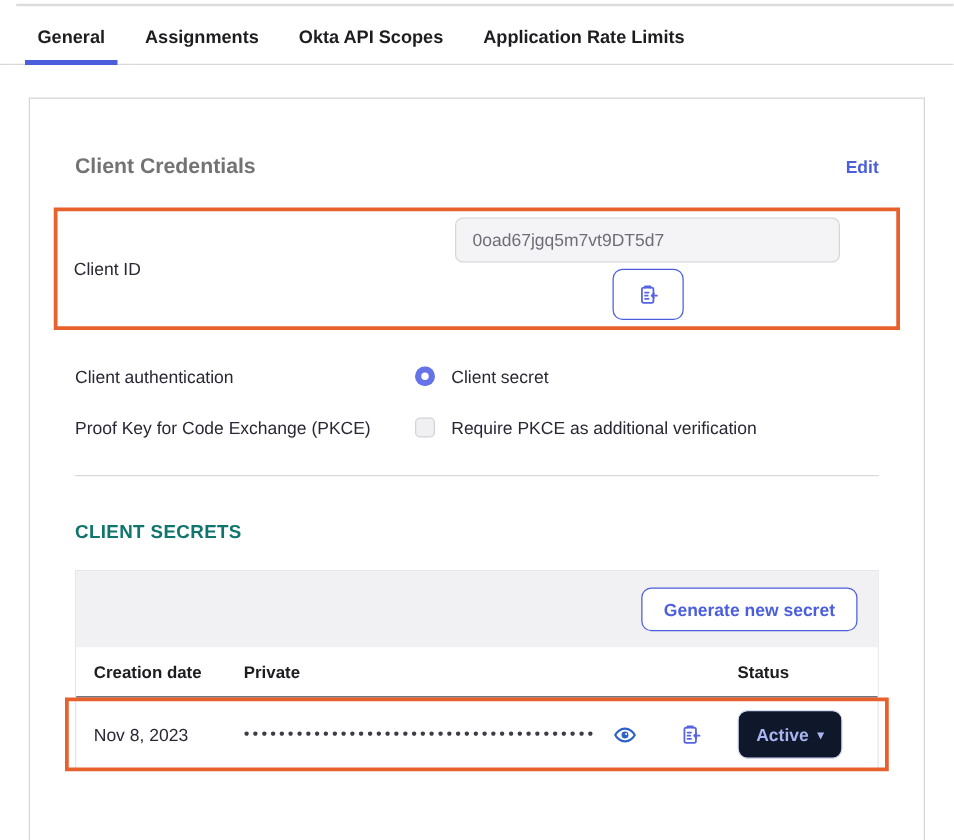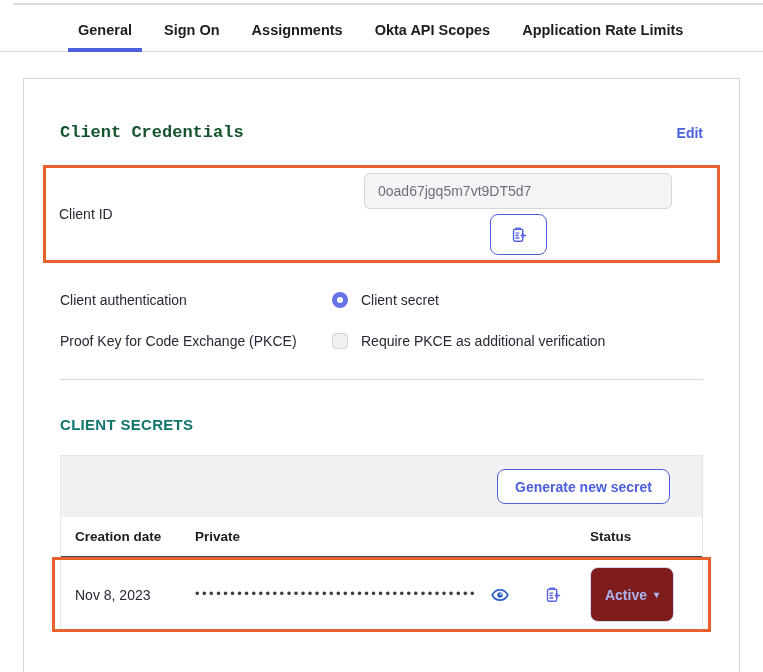--- a/index.html
+++ b/index.html
@@ -9,36 +9,36 @@
     background:#ffffff;
     color:#1d1d21;
     position:relative;
     overflow:hidden;
     font-size:14px;
   }
   .top-hairline { position:absolute; top:3px; left:13px; right:0; height:2px; background:#dcdcde; }
 
   
   .tabbar { position:absolute; top:9px; left:0; right:0; border-bottom:1px solid #d9d9de; }
-  .tabs { display:flex; list-style:none; padding-left:20px; gap:12px;margin-left:48px; }
+  .tabs { display:flex; list-style:none; padding-left:20px; gap:12px; }
   .tab {
     padding:13px 10px 10px; font-size:14.5px; font-weight:700; color:#1d1d21;
     border-bottom:4px solid transparent; cursor:pointer; white-space:nowrap;
     margin-bottom:-1px;
   }
   .tab.active { border-bottom-color:#4b5fdc; }
 
   
   .card {
     position:absolute; top:78px; left:23px; width:717px; height:640px;
     background:#fff; border:1px solid #d5d5da; padding:0 36px;
   }
 
   .section-head { margin-top:44px; display:flex; justify-content:space-between; align-items:center; }
-  .section-title { font-size:17px; font-weight:700; color:#14532d;font-family:Liberation Mono, monospace; }
+  .section-title { font-size:17px; font-weight:700; color:#737373; }
   .edit-link { font-size:14px; font-weight:700; color:#4b5fdc; text-decoration:none; cursor:pointer; }
 
   .form-grid { display:grid; grid-template-columns:272px 1fr; align-items:start; }
 
   
   .hl-box-1 {
     border:3px solid #e8602c; margin:23px -17px 0; padding:5px 13px;
     display:grid; grid-template-columns:273px 1fr; align-items:center;
   }
   .field-label { font-size:14px; color:#272833; }
@@ -72,21 +72,21 @@
   .choice-label { font-size:14px; color:#272833; }
 
   .pkce-row { margin-top:25px; align-items:center; }
 
   .divider { margin-top:30px; border:none; border-top:1px solid #d9d9de; }
 
   .secrets-title { margin-top:36px; font-size:15px; font-weight:700; letter-spacing:.3px; color:#0f766e; }
 
   
   .table-wrap { margin-top:22px; border:1px solid #e6e6ea; border-bottom:none; }
-  .table-toolbar { background:#f1f1f4; padding:13px 32px; display:flex; justify-content:flex-end; }
+  .table-toolbar { background:#f1f1f4; padding:13px 16px; display:flex; justify-content:flex-end; }
   .generate-btn {
     background:#fff; border:1px solid #4b5fdc; color:#4b5fdc; font-weight:700;
     font-size:14px; padding:0 17px; height:35px; border-radius:8px; cursor:pointer;
     font-family:"Liberation Sans", sans-serif;
   }
   .tbl-header {
     display:grid; grid-template-columns:120px 1fr 48px 98px; align-items:center;
     padding:12px 14px; background:#fff; border-bottom:1px solid #454751;
     font-size:13.5px; font-weight:700; color:#1d1d21;
   }
@@ -98,35 +98,34 @@
     background:#fff;
   }
   .cell-date { font-size:14px; color:#272833; }
   .secret-cell { display:flex; align-items:center; gap:12px; overflow:hidden; }
   .dots {
     font-size:13px; letter-spacing:2.5px; color:#3c3d44; white-space:nowrap;
     overflow:hidden; max-width:318px; transform:translateY(-1px);
   }
   .icon-btn { background:none; border:none; cursor:pointer; display:flex; align-items:center; padding:2px; }
   .status-btn {
-    height:55px; width:84px; background:#7f1d1d; border:1px solid #d3d9f6; border-radius:8px;
+    height:39px; width:84px; background:#0f172a; border:1px solid #d3d9f6; border-radius:8px;
     color:#aab4f0; font-weight:700; font-size:14px; display:flex; align-items:center;
     justify-content:center; gap:7px; cursor:pointer; font-family:"Liberation Sans", sans-serif;
   }
   .status-caret { font-size:10px; }
 </style>
 </head>
 <body>
 
 <div class="top-hairline"></div>
 
 <nav class="tabbar">
   <ul class="tabs">
     <li class="tab active">General</li>
-    <li class="tab">Sign On</li>
     <li class="tab">Assignments</li>
     <li class="tab">Okta API Scopes</li>
     <li class="tab">Application Rate Limits</li>
   </ul>
 </nav>
 
 <main class="card">
 
   <div class="section-head">
     <h2 class="section-title">Client Credentials</h2>

